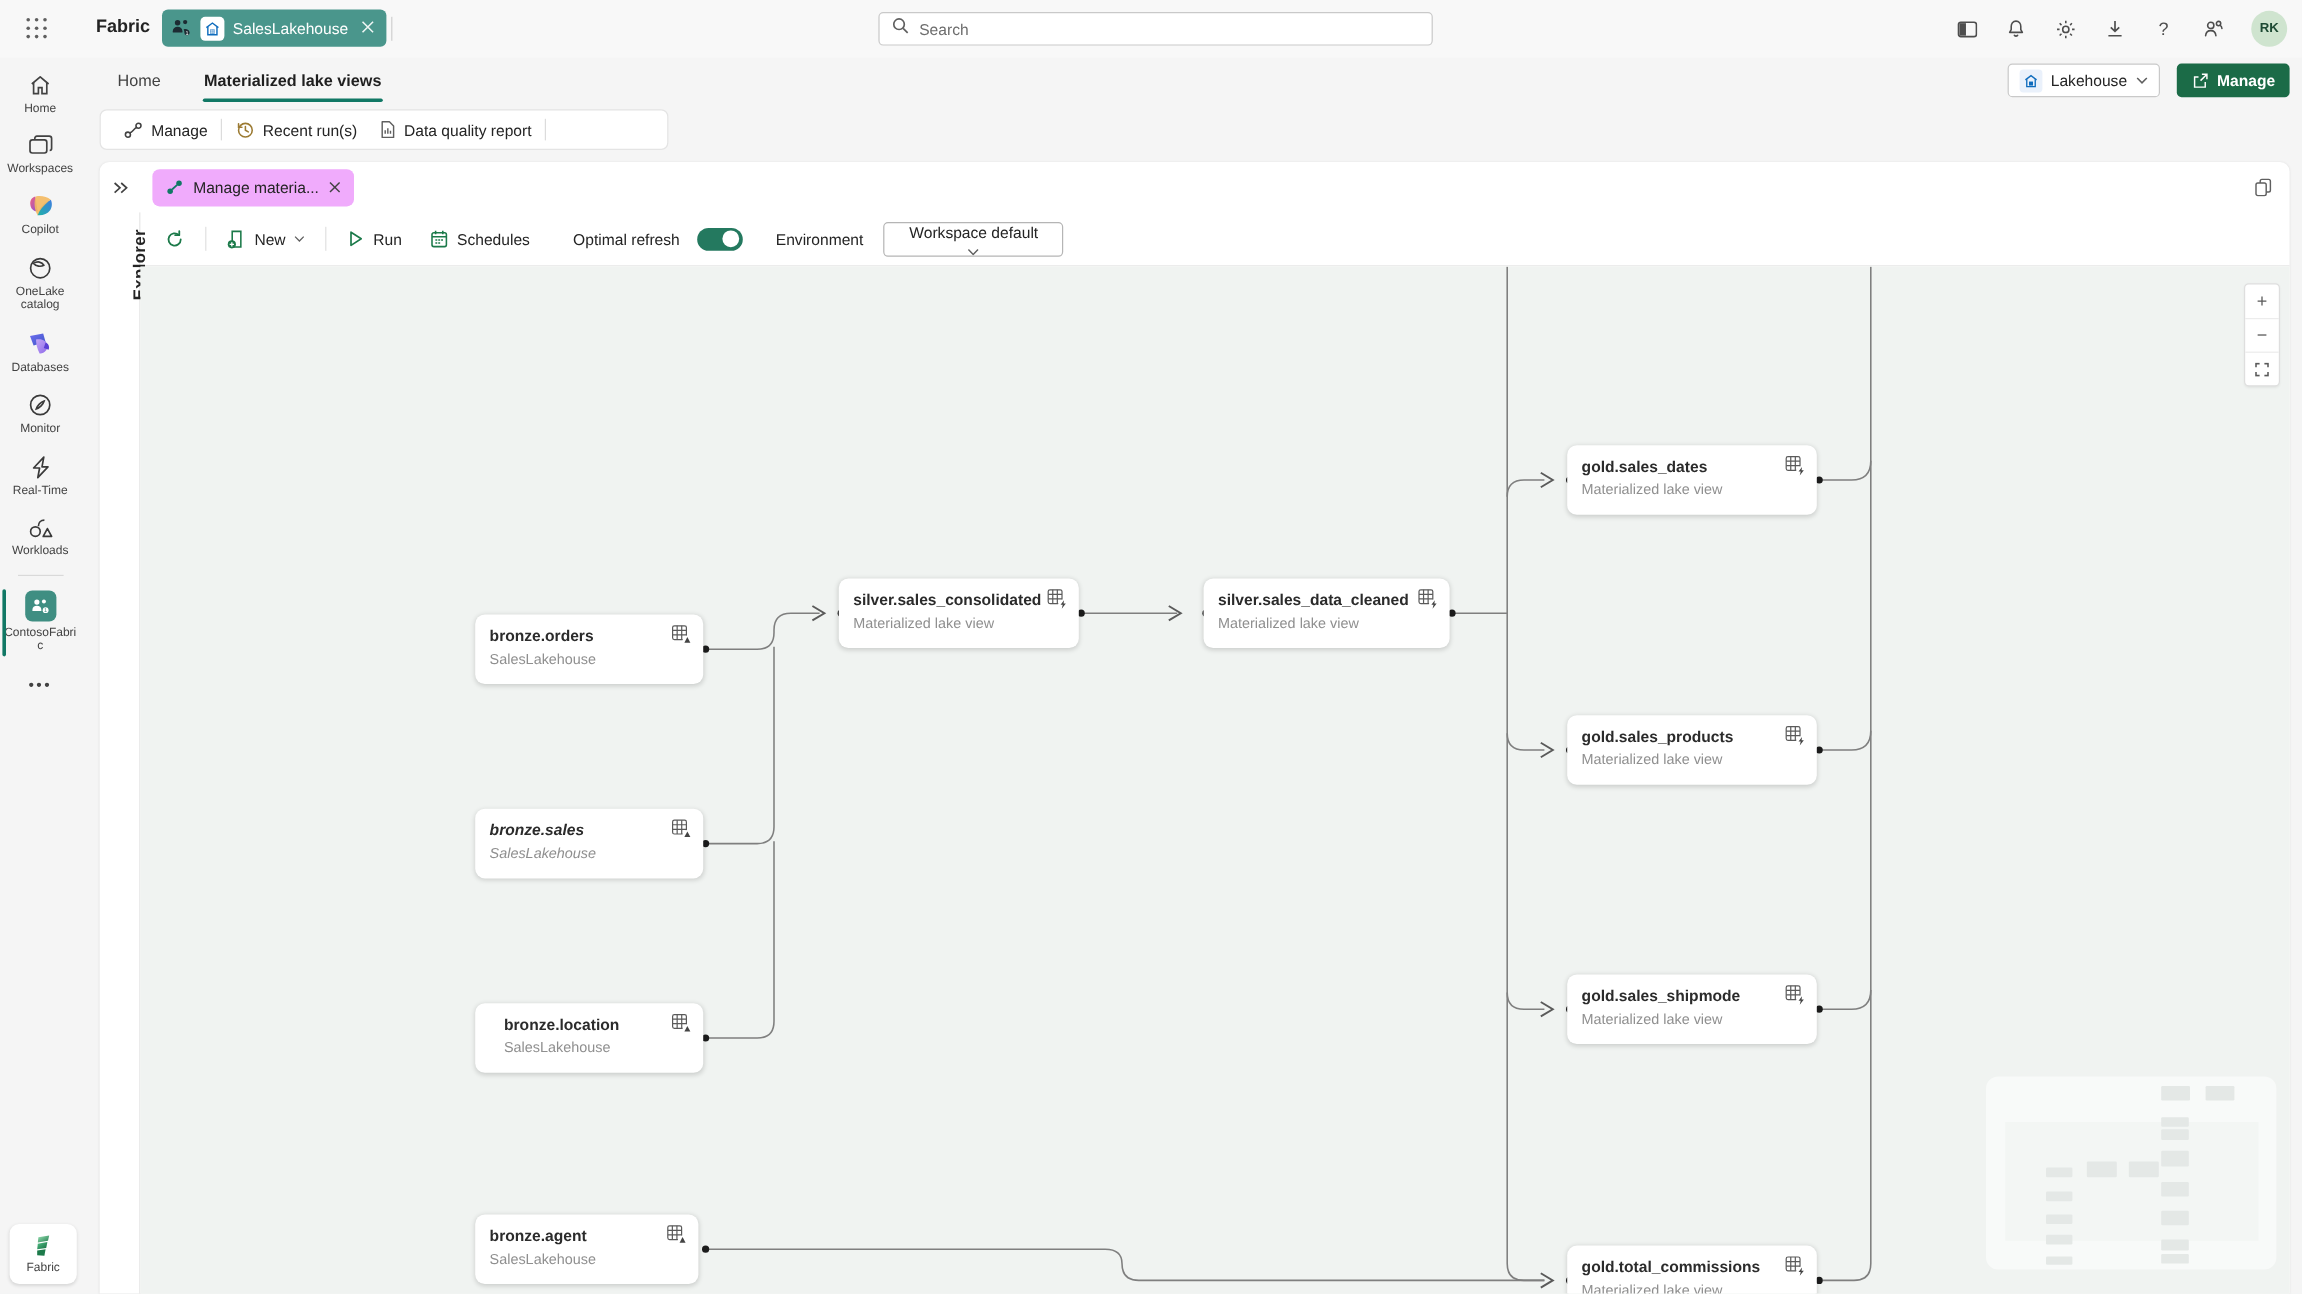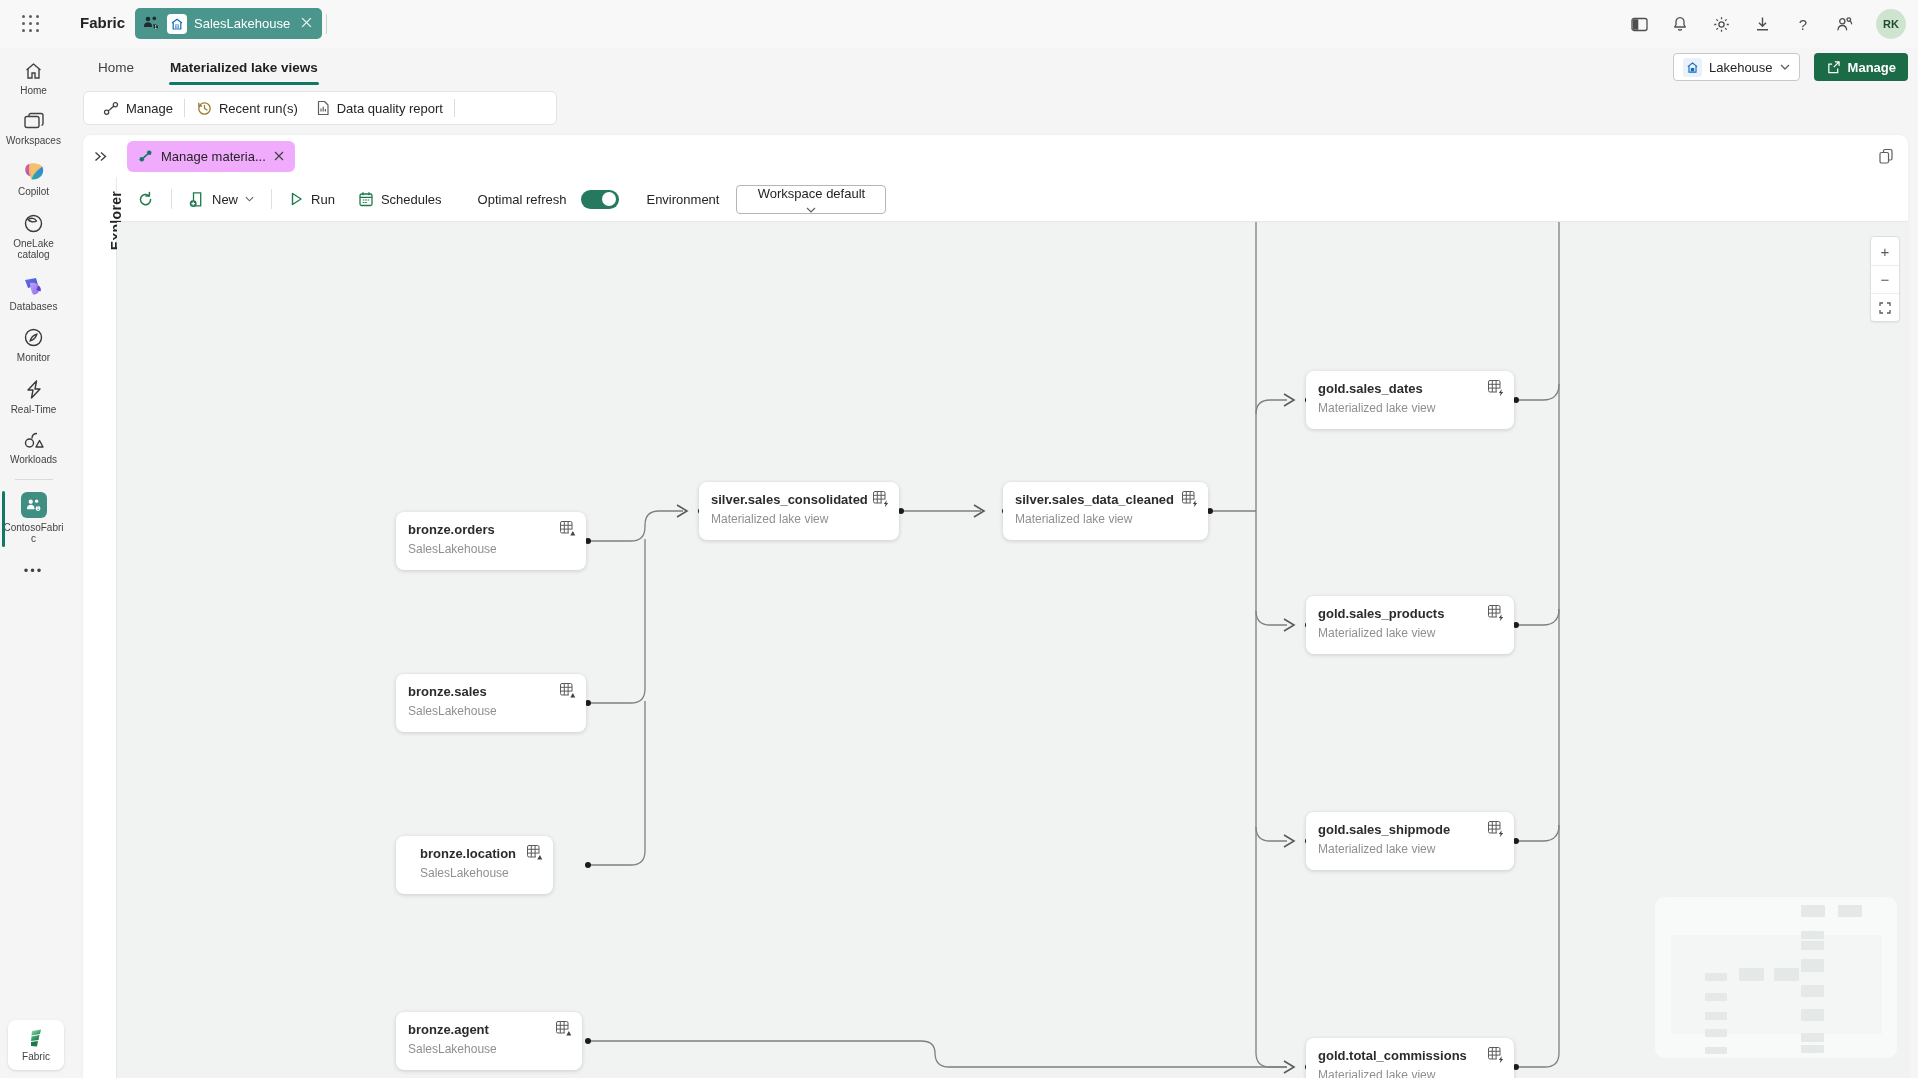--- a/index.html
+++ b/index.html
@@ -75,22 +75,22 @@
     display:flex; align-items:center; justify-content:space-between; padding:0 10px; margin-left:4px; cursor:pointer;flex-direction:column; }
 
   
   .canvas { flex:1; position:relative; background:#f0f3f1; overflow:hidden; }
   .edges { position:absolute; left:0; top:0; }
   .node { position:absolute; height:58px; background:#fff; border-radius:8px;
     box-shadow:0 1px 4px rgba(0,0,0,.16); padding:10px 12px; cursor:pointer; }
   .node-title { font-size:13px; font-weight:700; color:#2b2b2b; white-space:nowrap; }
   .node-sub { font-size:12px; color:#8f8f8f; margin-top:5px; white-space:nowrap; }
   .node-icon { position:absolute; right:9px; top:8px; }
-  .n1{left:279px;top:290px;width:190px;} .n2{left:279px;top:452px;width:190px;}
-  .n3{left:279px;top:614px;width:157px;padding-left:24px;} .n4{left:279px;top:790px;width:186px;}
+  .n1{left:279px;top:290px;width:190px;} .n2{left:279px;top:452px;width:190px;font-style:italic;}
+  .n3{left:279px;top:614px;width:190px;padding-left:24px;} .n4{left:279px;top:790px;width:186px;}
   .n5{left:582px;top:260px;width:200px;} .n6{left:886px;top:260px;width:205px;}
   .n7{left:1189px;top:149px;width:208px;} .n8{left:1189px;top:374px;width:208px;}
   .n9{left:1189px;top:590px;width:208px;} .n10{left:1189px;top:816px;width:208px;}
 
   .zoomctl { position:absolute; right:8px; top:14px; width:30px; background:#fff;
     border:1px solid #dedede; border-radius:4px; box-shadow:0 1px 2px rgba(0,0,0,.06); }
   .zc { height:28px; display:flex; align-items:center; justify-content:center; font-size:15px;
     color:#5a5a5a; cursor:pointer; }
   .zc + .zc { border-top:1px solid #ececec; }
 
@@ -157,20 +157,29 @@
     </span>
     <span>SalesLakehouse</span>
     <span class="x">
       <svg width="11" height="11" viewBox="0 0 10 10">
           <path d="M1 1 L9 9 M9 1 L1 9" stroke="#eef6f4" stroke-width="1.2"></path>
         </svg>
     </span>
   </div>
   <div class="tb-div"></div>
 
+  <div class="search">
+    <span>
+      <svg width="15" height="15" viewBox="0 0 15 15">
+          <circle cx="6.2" cy="6.2" r="4.4" fill="none" stroke="#5f5f5f" stroke-width="1.4"></circle>
+          <path d="M9.6 9.6 L13.4 13.4" stroke="#5f5f5f" stroke-width="1.4"></path>
+        </svg>
+    </span>
+    <input class="search-input" placeholder="Search" style="">
+  </div>
 
   <div class="top-right">
     <span class="tico">
       <svg width="17" height="15" viewBox="0 0 17 15">
           <rect x="1" y="1.5" width="15" height="12" rx="2" fill="none" stroke="#4e4e4e" stroke-width="1.3"></rect>
           <rect x="1.8" y="2.3" width="5.5" height="10.4" fill="#4e4e4e"></rect>
         </svg>
     </span>
     <span class="tico">
       <svg width="16" height="16" viewBox="0 0 16 16" fill="none" stroke="#4e4e4e" stroke-width="1.3">

